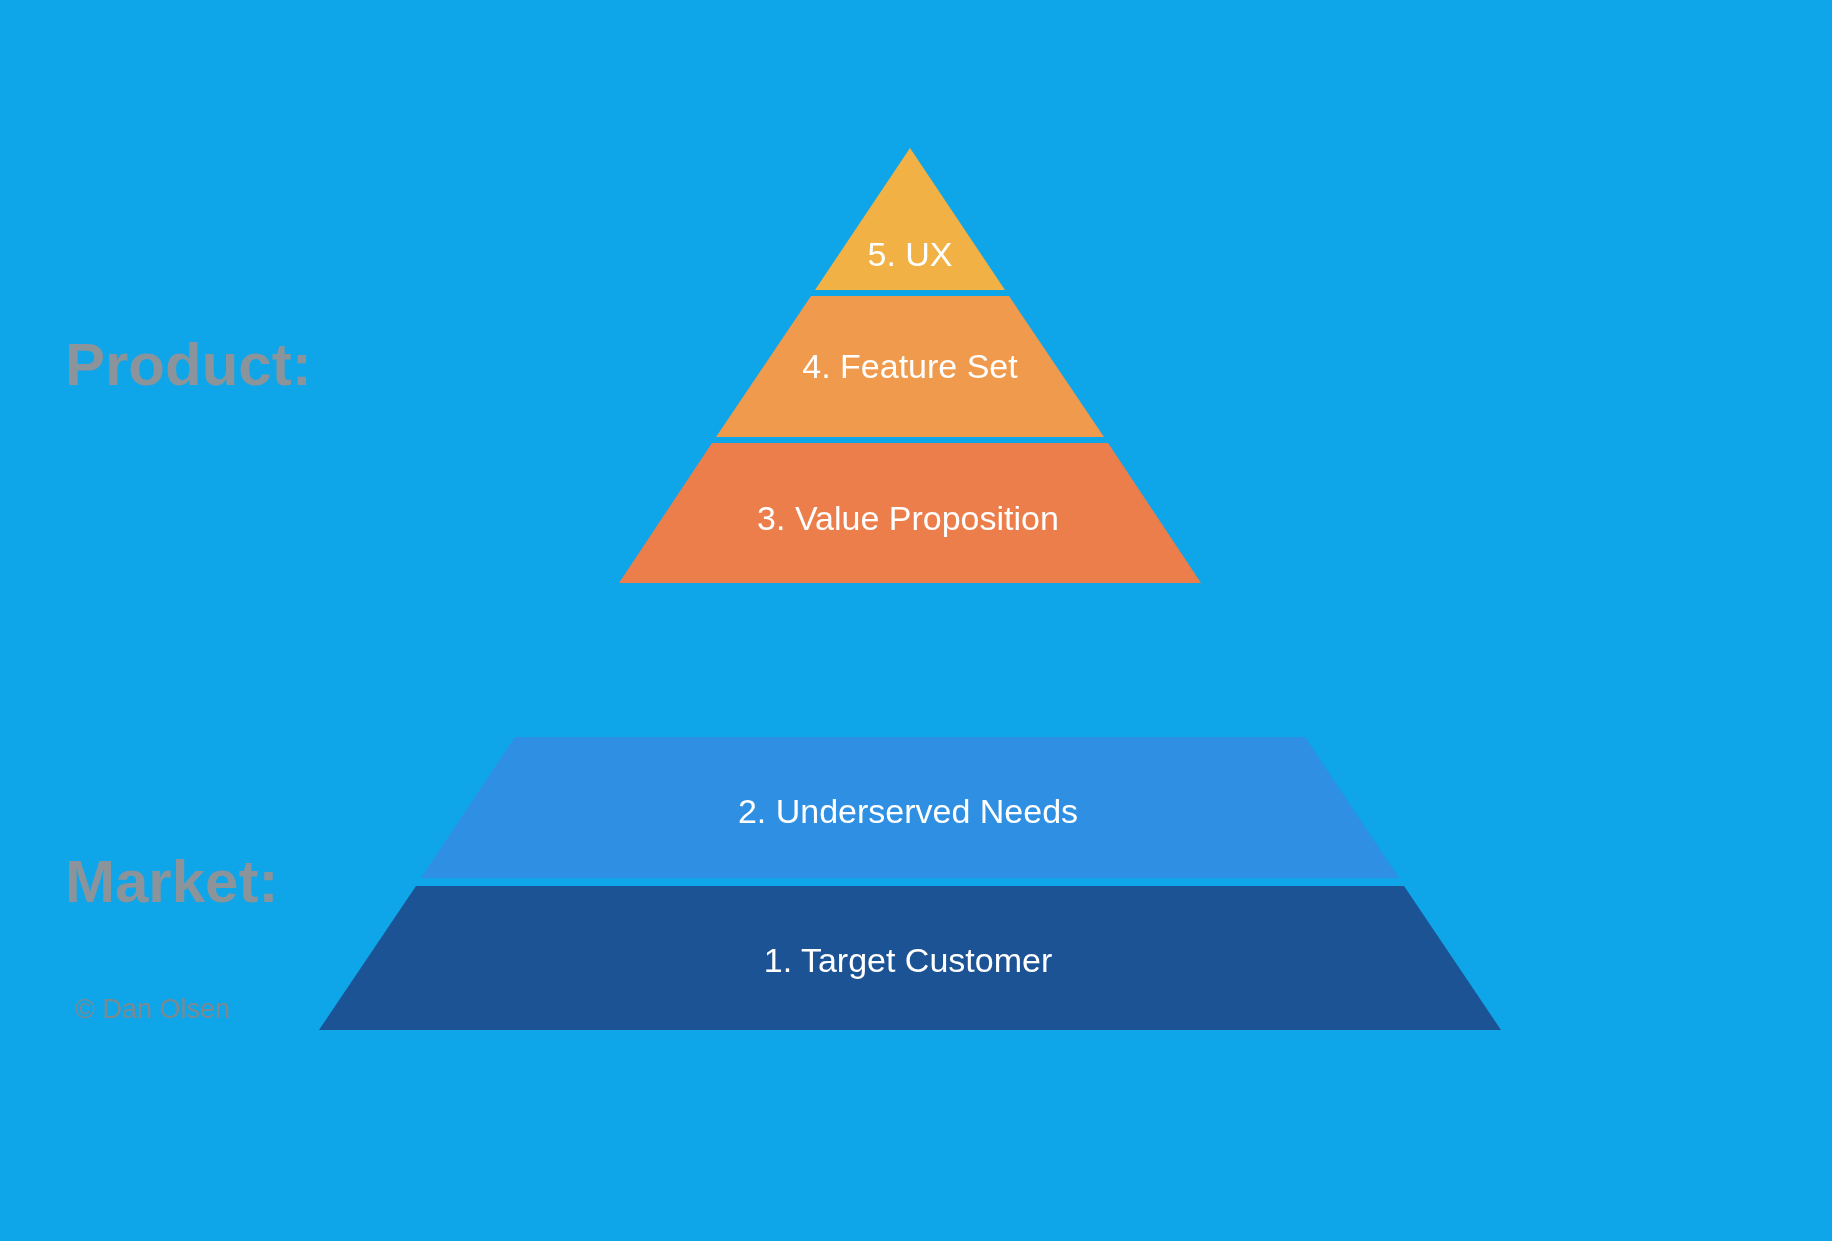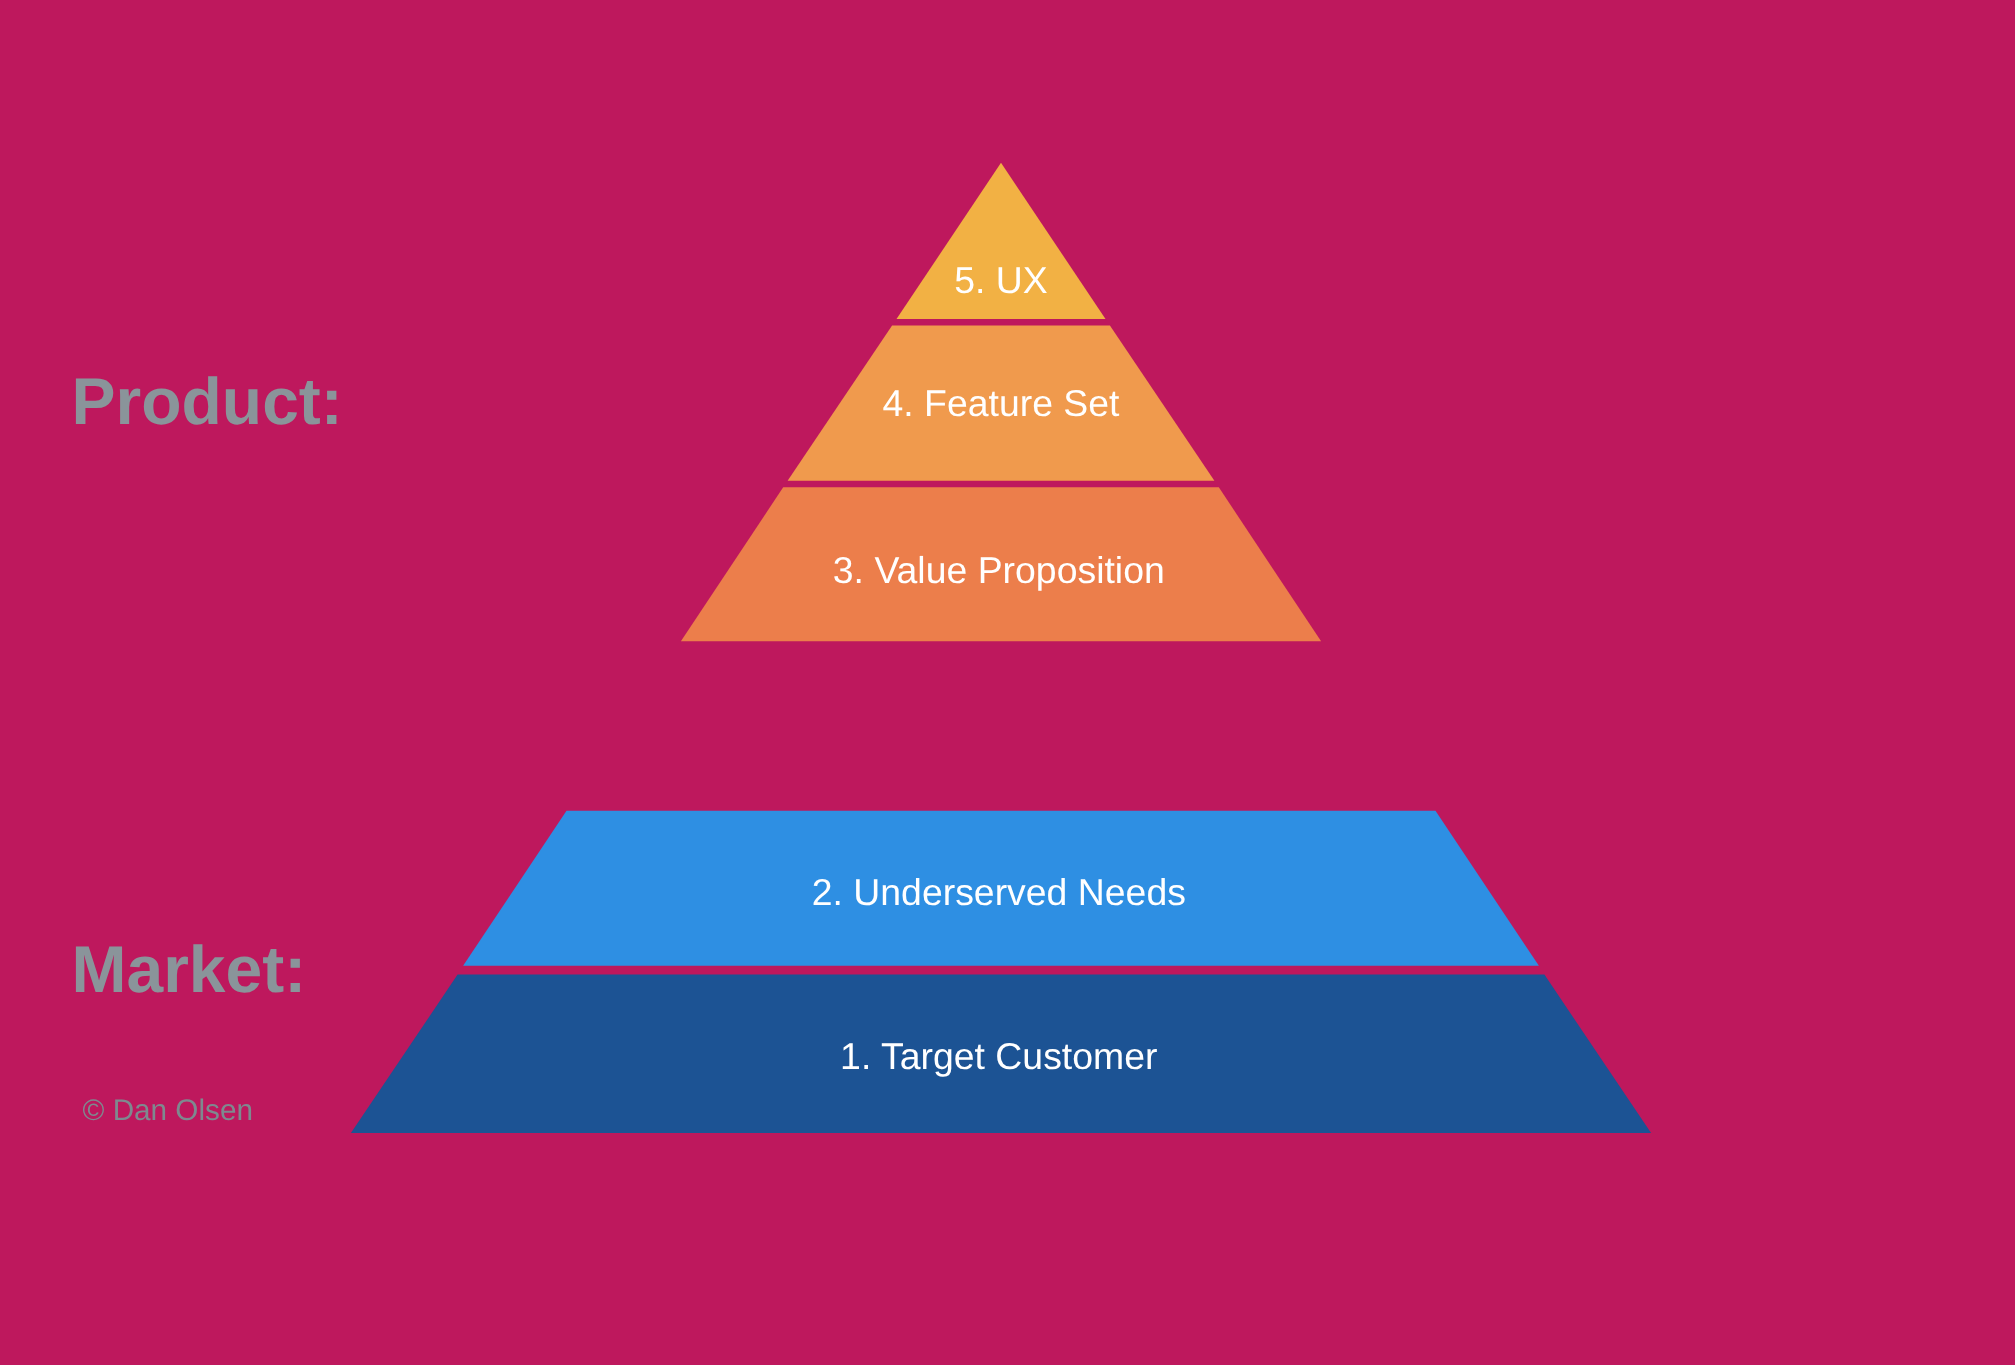--- a/index.html
+++ b/index.html
@@ -8,21 +8,21 @@
     background: #ffffff;
     width: 1832px;
     height: 1241px;
     overflow: hidden;
     font-family: "Liberation Sans", sans-serif;
   }
   .stage {
     position: relative;
     width: 1832px;
     height: 1241px;
-    background: #be185d;
+    background: #0ea5e9;
   }
   svg text {
     font-family: "Liberation Sans", sans-serif;
   }
   .layer-label {
     font-size: 34px;
     text-anchor: middle;
   }
   .side-label {
     font-size: 60px;

